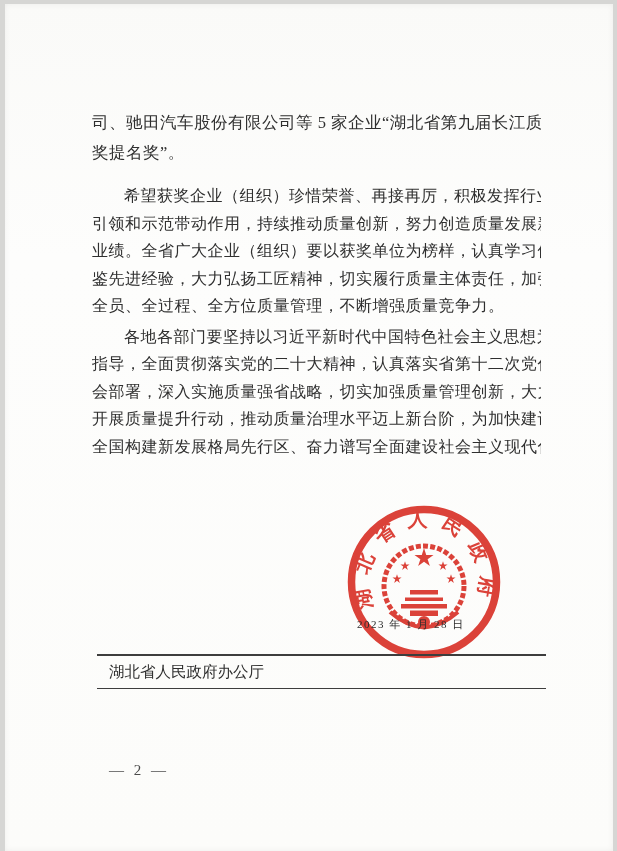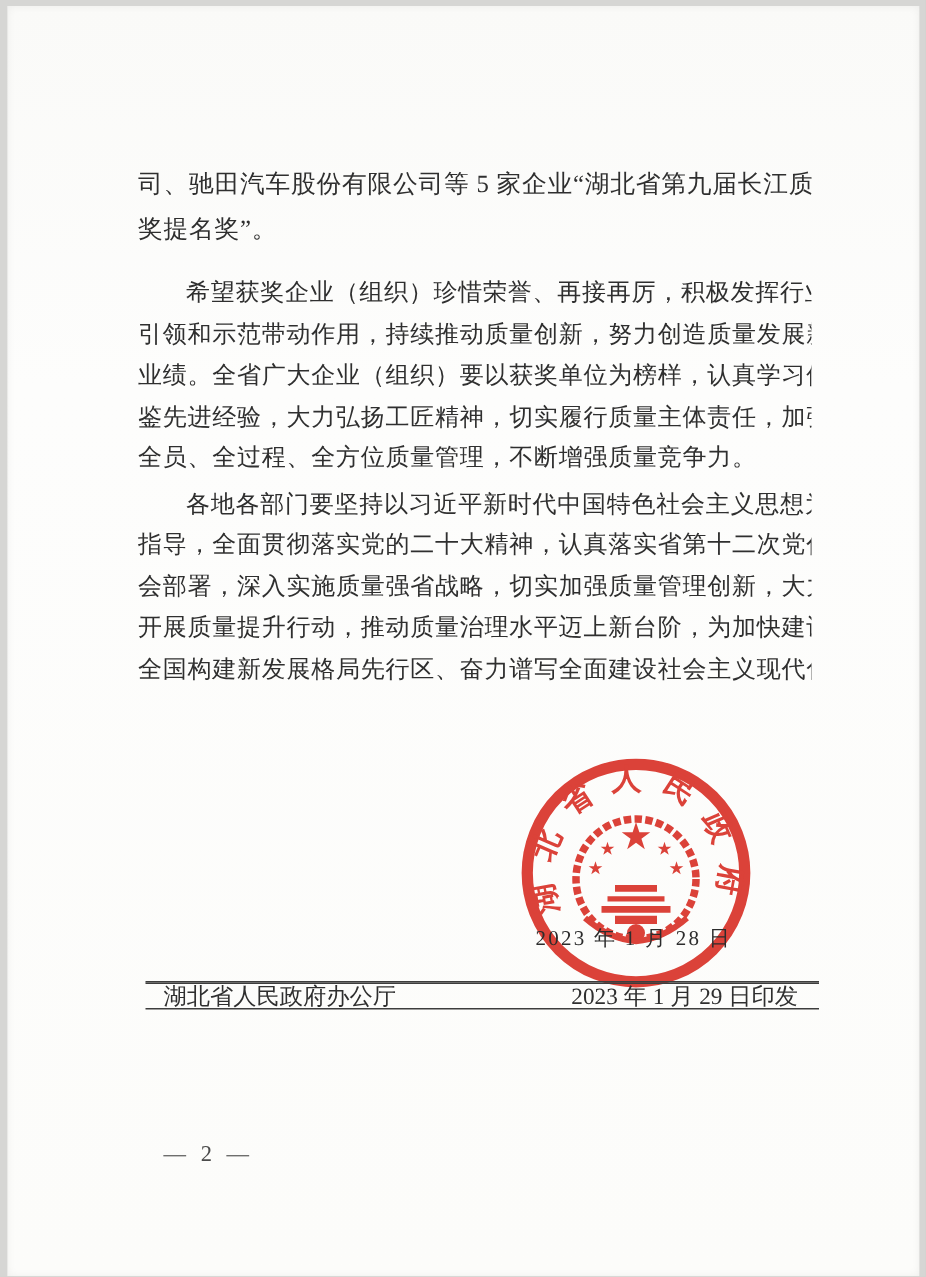--- a/index.html
+++ b/index.html
@@ -50,41 +50,41 @@
   
   .seal {
     position: absolute;
     left: 339px; top: 498px;
     width: 160px; height: 160px;
     opacity: 0.93;
   }
   .sign-date {
     position: absolute;
     left: 352px; top: 613px;
-    font-size: 14px;
+    font-size: 11px;
     letter-spacing: 1.5px;
     color: #2c2c2c;
     white-space: nowrap;
   }
 
   
   .footer {
     position: absolute;
     left: 92px; top: 650px; width: 449px;
     color: #2f2f2f;
     font-size: 15.5px;
   }
   .rule { border-top: 1.6px solid #3d3d3d; }
   .copy-block { padding: 4px 0 2px 12px; line-height: 21.5px; }
   .copy-cont { padding-left: 60px; white-space: nowrap; }
   .issuer-row {
     display: flex;
     justify-content: space-between;
     align-items: center;
-    height: 16px;
+    height: 32px;
     padding: 0 14px 0 12px;
     white-space: nowrap;
   }
   .page-number {
     position: absolute;
     left: 104px; top: 758px;
     font-size: 15px;
     letter-spacing: 3px;
     color: #4b4b4b;
   }
@@ -146,21 +146,20 @@
       </g>
     </svg>
 
     <div class="sign-date">2023 年 1 月 28 日</div>
 
     <div class="footer">
       <div class="rule"></div>
       <div class="rule"></div>
       <div class="issuer-row">
         <span>湖北省人民政府办公厅</span>
-        <span>2023 年 1 月 29 日印发</span>
       </div>
       <div class="rule"></div>
     </div>
 
     <div class="page-number">— 2 —</div>
 
   </div>
 </div>
 
 </body></html>

